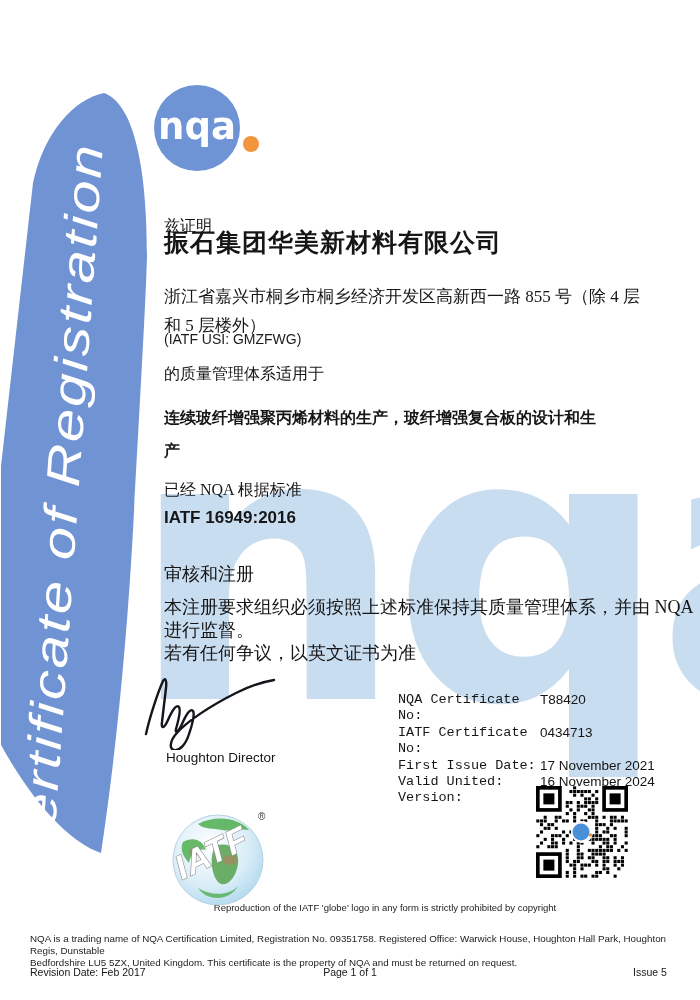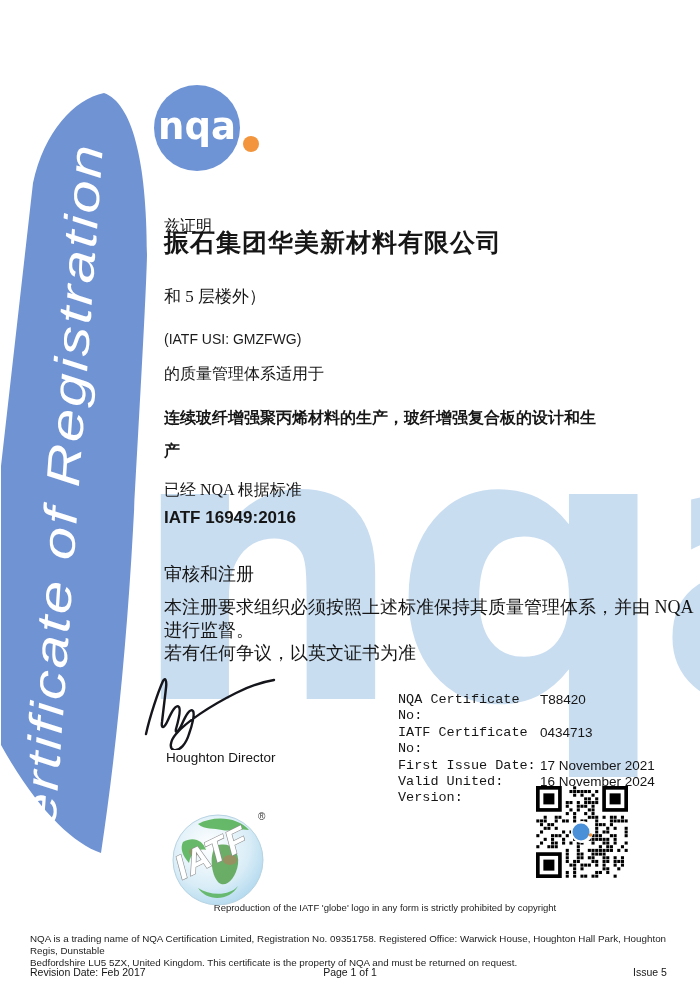--- a/index.html
+++ b/index.html
@@ -78,20 +78,21 @@
   </svg>
 
   <div class="abs logo-circle">
     <span>nqa</span>
   </div>
   <div class="abs logo-dot"></div>
 
   <div class="abs z2 cjk intro">兹证明</div>
   <div class="abs z2 cjk company">振石集团华美新材料有限公司</div>
   <div class="abs z2 cjk address">
+    <div>浙江省嘉兴市桐乡市桐乡经济开发区高新西一路 855 号（除 4 层</div>
     <div>和 5 层楼外）</div>
   </div>
   <div class="abs z2 usi">(IATF USI: GMZFWG)</div>
   <div class="abs z2 cjk applies">的质量管理体系适用于</div>
   <div class="abs z2 cjk scope">
     <div>连续玻纤增强聚丙烯材料的生产，玻纤增强复合板的设计和生</div>
     <div>产</div>
   </div>
   <div class="abs z2 cjk perstd">已经 NQA 根据标准</div>
   <div class="abs z2 standard">IATF 16949:2016</div>

